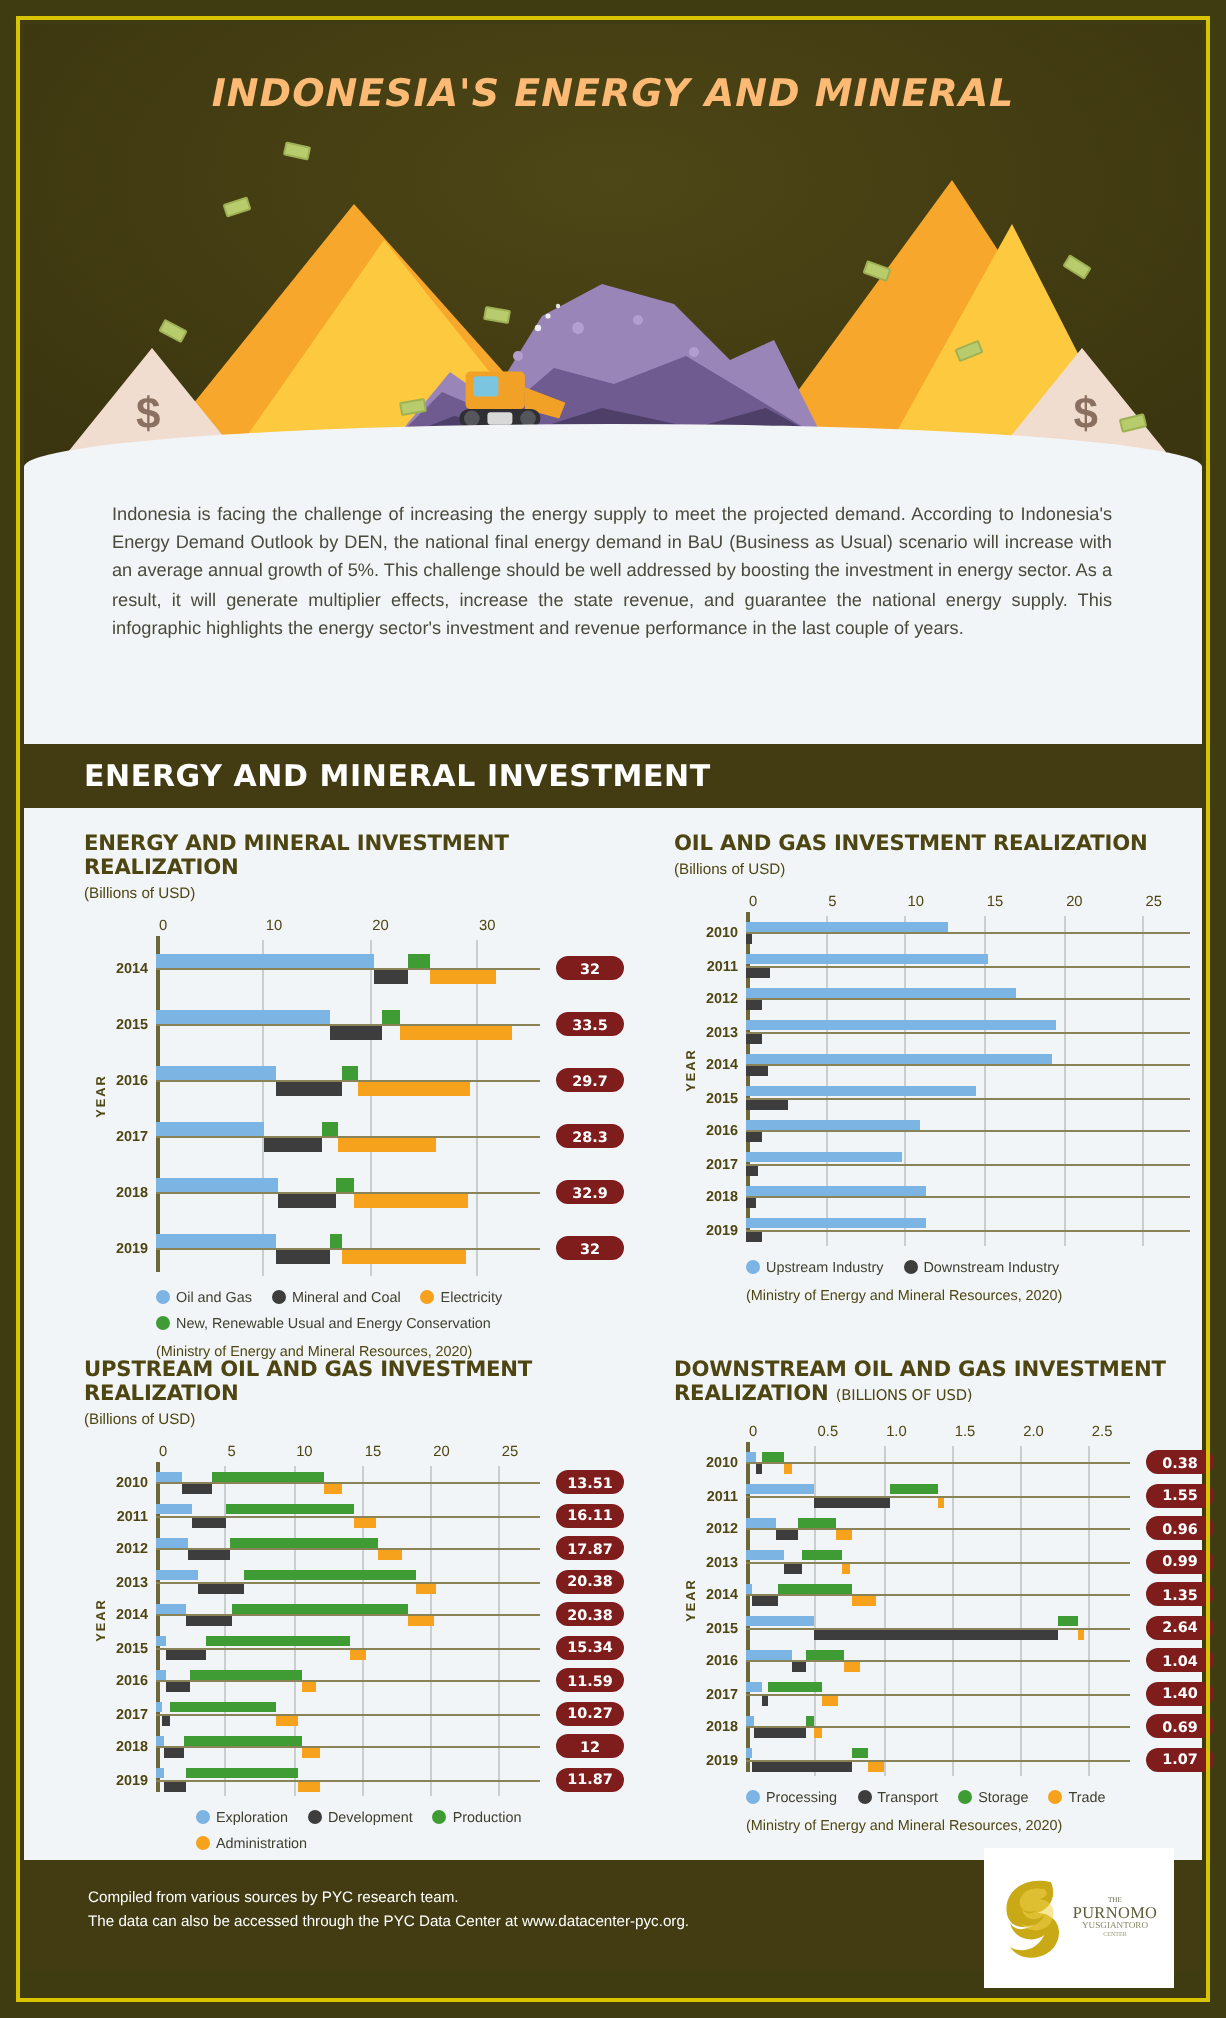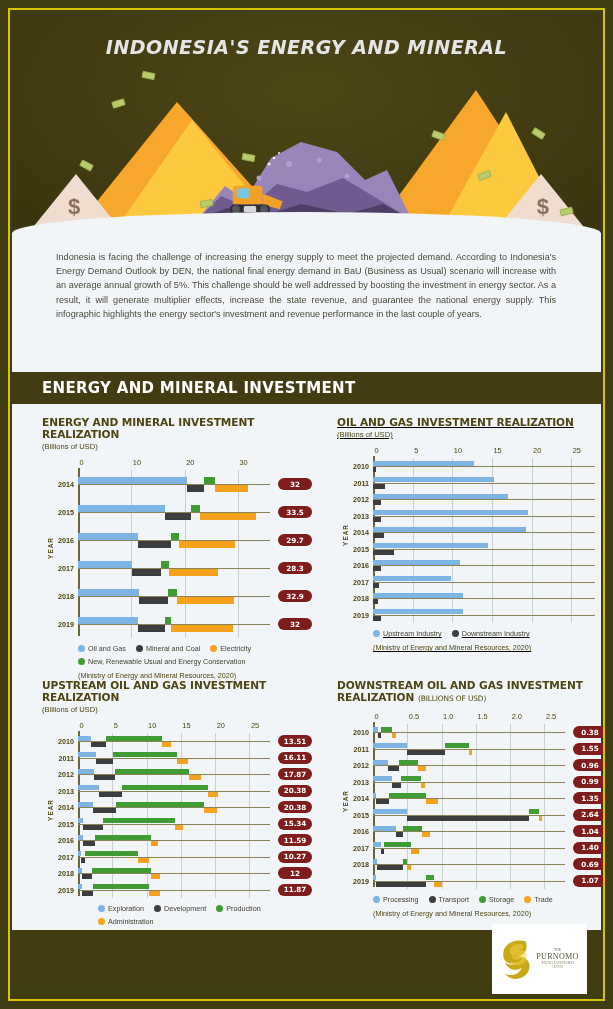--- a/index.html
+++ b/index.html
@@ -19,21 +19,21 @@
   .hero {
     position:absolute; left:12px; top:12px; width:589px; height:222px;
     background:#433c12; overflow:hidden;
   }
   .hero .darkgrad{
     position:absolute; inset:0;
     background: radial-gradient(ellipse at 50% 35%, #4d4616 0%, #3a340f 100%);
   }
   .hero-title1{
     position:absolute; top:24px; left:0; width:100%; text-align:center;
-    color:#e5e5e5; font-size:19px; font-weight:bold; font-style:italic;
+    color:#fdba74; font-size:19px; font-weight:bold; font-style:italic;
     letter-spacing:.5px; font-family:"DejaVu Sans", sans-serif;
     text-transform:uppercase; z-index:9;
   }
   .hero-title2{
     position:absolute; top:48px; left:0; width:100%; text-align:center;
     color:#1f94a0; font-size:49px; font-weight:bold; line-height:.96;
     letter-spacing:-1px; z-index:9;
     font-family:"DejaVu Sans", sans-serif;
   }
   .hero-line2{
@@ -85,21 +85,21 @@
     background:#433c12; display:flex; align-items:center;
   }
   .sectionbar span{
     color:#fff; font-size:15px; font-weight:bold; letter-spacing:.3px;
     padding-left:30px; font-family:"DejaVu Sans", sans-serif;
   }
 
   
   .chart-block{ position:absolute; }
   .c1{ left:30px; top:182px; width:275px; }
-  .c2{ left:325px; top:182px; width:275px;text-decoration:underline; }
+  .c2{ left:325px; top:182px; width:275px; }
   .c3{ left:30px; top:445px; width:275px; }
   .c4{ left:325px; top:445px; width:275px; }
 
   .ch-title{
     font-size:10.6px; font-weight:bold; color:#4e4612; line-height:12px;
     letter-spacing:-.1px; font-family:"DejaVu Sans", sans-serif;
     text-transform:uppercase;
   }
   .ch-sub{ font-size:7.6px; color:#4e4612; margin-top:2px; }
   .ch-sub.inline{ display:inline; font-weight:normal; font-size:7.4px; }
@@ -681,20 +681,24 @@
               <span class="dot" style="background:#f6a21d"></span>
               <span>Trade</span>
             </div>
           </div>
         </div>
         <div class="source" style="margin-left:36px">(Ministry of Energy and Mineral Resources, 2020)</div>
       </div>
   </div>
 
   <div class="footer">
+    <div class="footer-text">
+      <div>Compiled from various sources by PYC research team.</div>
+      <div>The data can also be accessed through the PYC Data Center at www.datacenter-pyc.org.</div>
+    </div>
     <div class="logo-box">
       <svg class="logo-mark" viewBox="0 0 40 54">
         <path d="M30 6 C14 2 2 12 4 24 C5 32 14 34 20 31 C14 35 8 34 6 30 C8 40 20 42 26 37 C22 46 12 48 6 44 C12 54 30 52 34 40 C37 30 30 24 22 24 C28 22 34 16 30 6 Z" fill="#c9a915"></path>
         <path d="M26 10 C16 8 10 14 12 20 C14 24 19 24 22 22 C18 26 14 24 13 21 C13 28 22 30 26 25 C24 32 16 33 12 30 C17 37 29 35 31 27 C33 20 28 16 23 16 C27 15 29 13 26 10 Z" fill="#f0d24a" opacity=".55"></path>
       </svg>
       <div class="logo-words">
         <div class="lw-the">THE</div>
         <div class="lw-main">PURNOMO</div>
         <div class="lw-sub">YUSGIANTORO</div>
         <div class="lw-est">CENTER</div>

